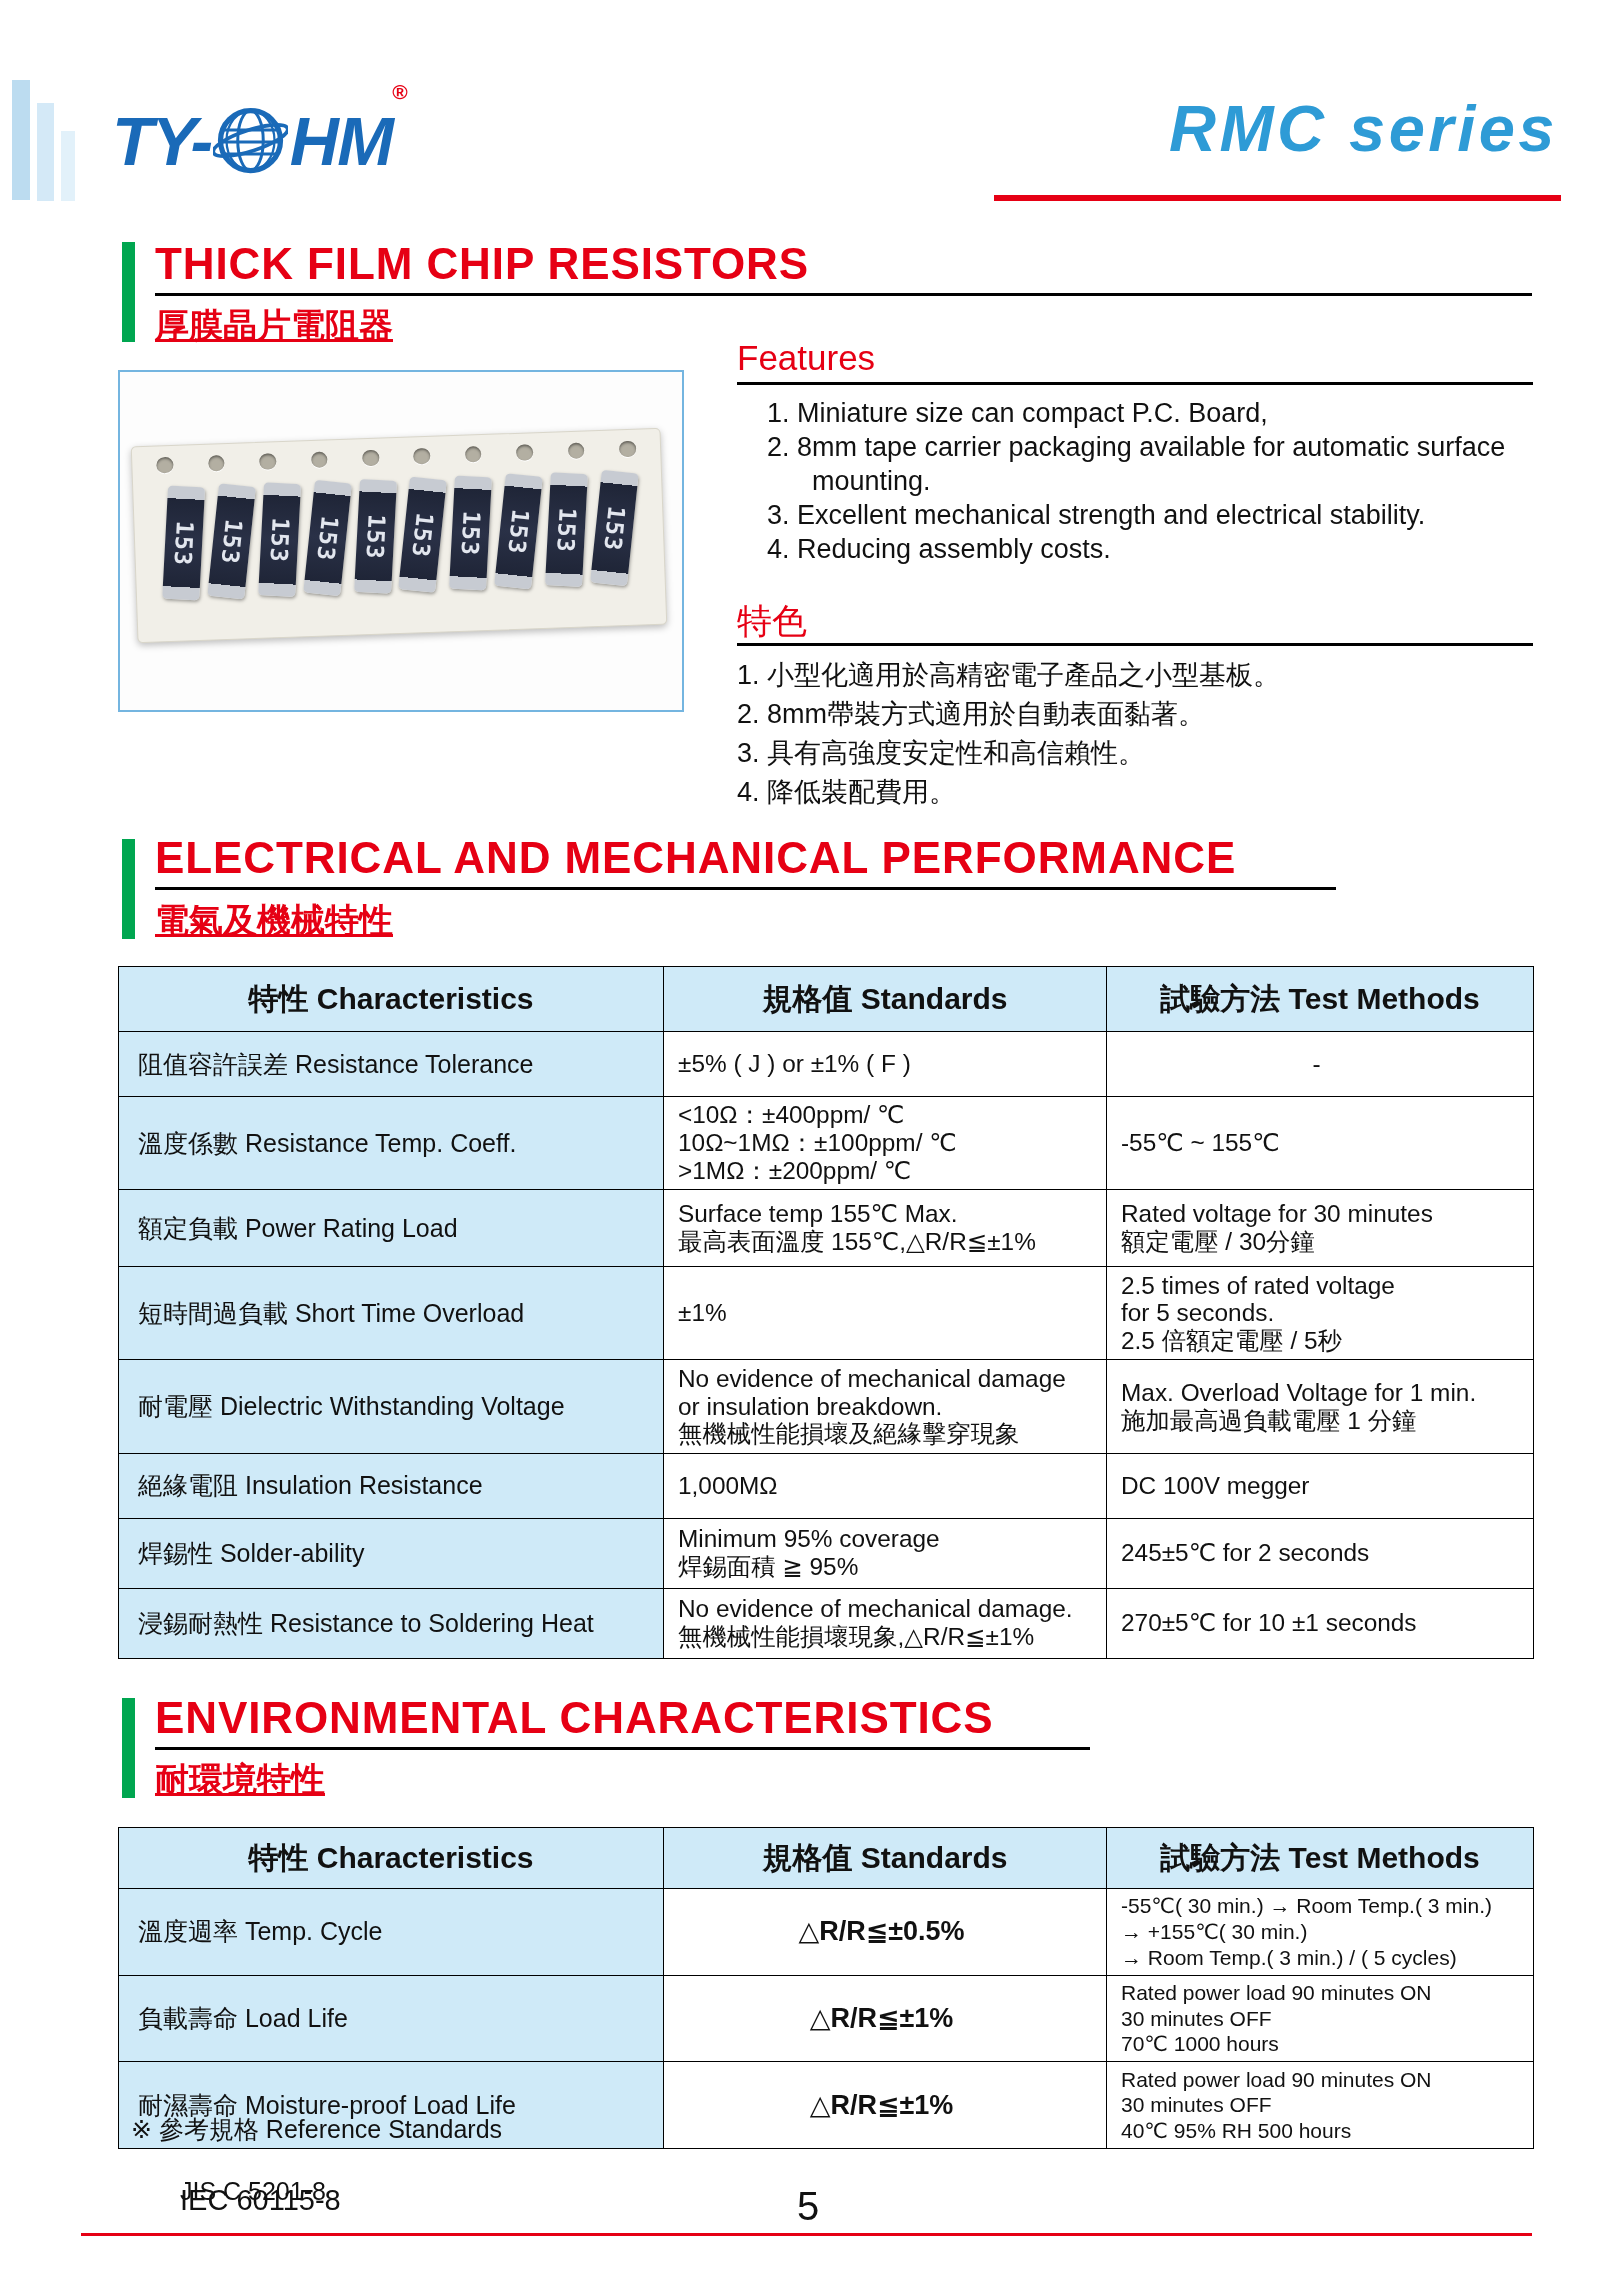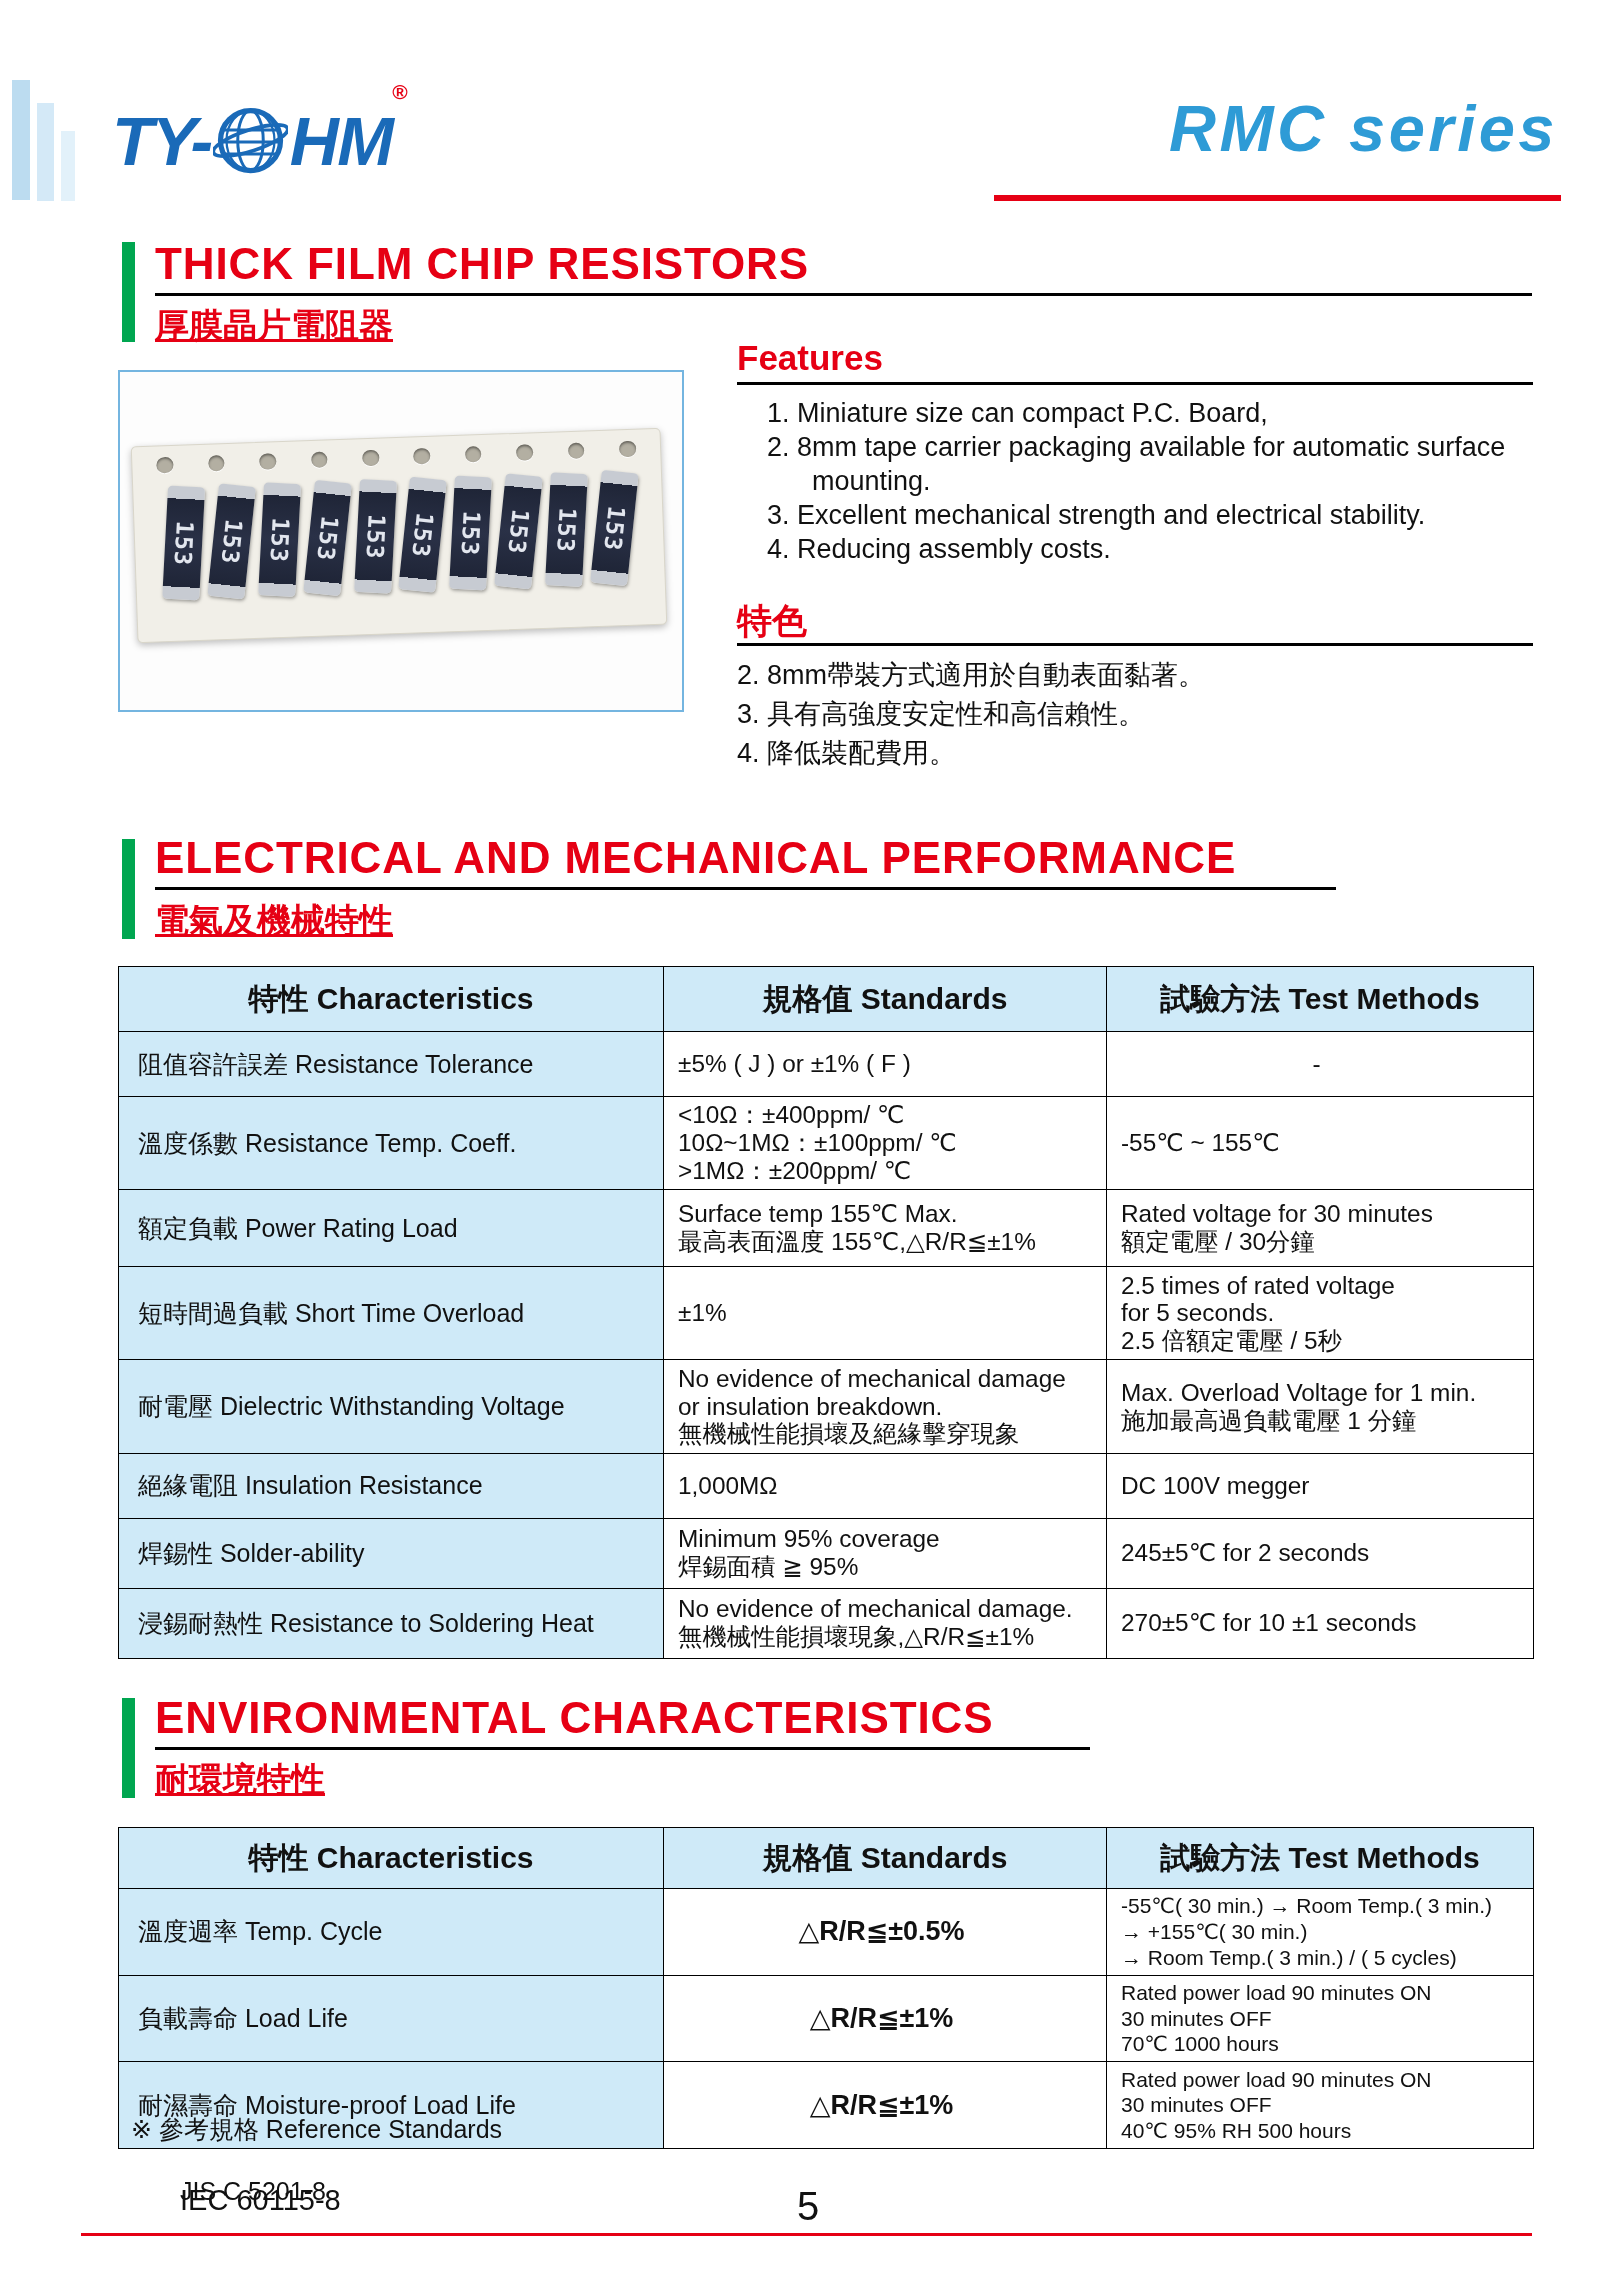--- a/index.html
+++ b/index.html
@@ -36,21 +36,21 @@
   .hole{width:16.6px;height:16.6px;border-radius:50%;background:#b3af a2;background:#b3afa2;box-shadow:inset 0 1.7px 2.6px rgba(0,0,0,.45),0 0.9px 0 #fff;}
   .chips{display:flex;justify-content:space-between;padding:14px 30px 0;}
   .chip{width:37px;height:113px;border-radius:4.4px;display:flex;align-items:center;justify-content:center;
         background:linear-gradient(#c7cbd2 0%,#c7cbd2 11%,#1f2537 11%,#2a3147 50%,#1f2537 89%,#c7cbd2 89%,#c7cbd2 100%);
         box-shadow:0.9px 1.7px 3.5px rgba(0,0,0,.35);}
   .chips .chip:nth-child(odd){transform:rotate(5deg);}
   .chips .chip:nth-child(even){transform:rotate(8deg);}
   .chip span{color:#e2e6ee;font-size:23.5px;font-weight:bold;letter-spacing:0.9px;transform:rotate(90deg);font-family:"DejaVu Sans Mono",monospace;}
 
   
-  .feat-head{position:absolute;font-size:35px;font-weight:bold;color:var(--accent_red,#e60014);}
+  .feat-head{position:absolute;font-size:35px;font-weight:normal;color:var(--accent_red,#e60014);}
   .feat-list{position:absolute;left:737px;width:811px;font-size:27px;line-height:34px;color:#111;}
   .feat-list.zh{line-height:39px;}
   .feat-item{white-space:pre-wrap;}
 
   
   table{border-collapse:collapse;table-layout:fixed;position:absolute;left:118px;}
   td,th{border:1.7px solid #000;vertical-align:middle;overflow:hidden;}
   th{background:var(--table_bg,#cfeaf8);font-size:30px;font-weight:700;text-align:center;margin-top:38px;}
   td.char{background:var(--table_bg,#cfeaf8);font-size:25px;padding:3.5px 7px 3.5px 19px;white-space:pre-line;}
   td.std,td.test{background:#fff;font-size:24.4px;line-height:1.14;padding:4.4px 7px 4.4px 14px;white-space:pre-line;}
@@ -154,20 +154,21 @@
     <div class="feat-item">1. Miniature size can compact P.C. Board,</div>
     <div class="feat-item">2. 8mm tape carrier packaging available for automatic surface
       mounting.</div>
     <div class="feat-item">3. Excellent mechanical strength and electrical stability.</div>
     <div class="feat-item">4. Reducing assembly costs.</div>
   </div>
 
   <div class="feat-head" style="left:737px;top:598px;position:absolute;">特色</div>
   <div class="black-rule" style="left:737px;top:643px;width:796px;"></div>
   <div class="feat-list zh" style="top:656px;">
+    <div class="feat-item">1. 小型化適用於高精密電子產品之小型基板。</div>
     <div class="feat-item">2. 8mm帶裝方式適用於自動表面黏著。</div>
     <div class="feat-item">3. 具有高強度安定性和高信賴性。</div>
     <div class="feat-item">4. 降低裝配費用。</div>
   </div>
 
   <span class="greenbar" style="left:122px;top:839px;height:100px;"></span>
   <div class="sec-title" style="left:155px;top:833px;">ELECTRICAL AND MECHANICAL PERFORMANCE</div>
   <div class="black-rule" style="left:155px;top:887px;width:1181px;"></div>
   <div class="sec-sub" style="left:155px;top:898px;">電氣及機械特性</div>
 

